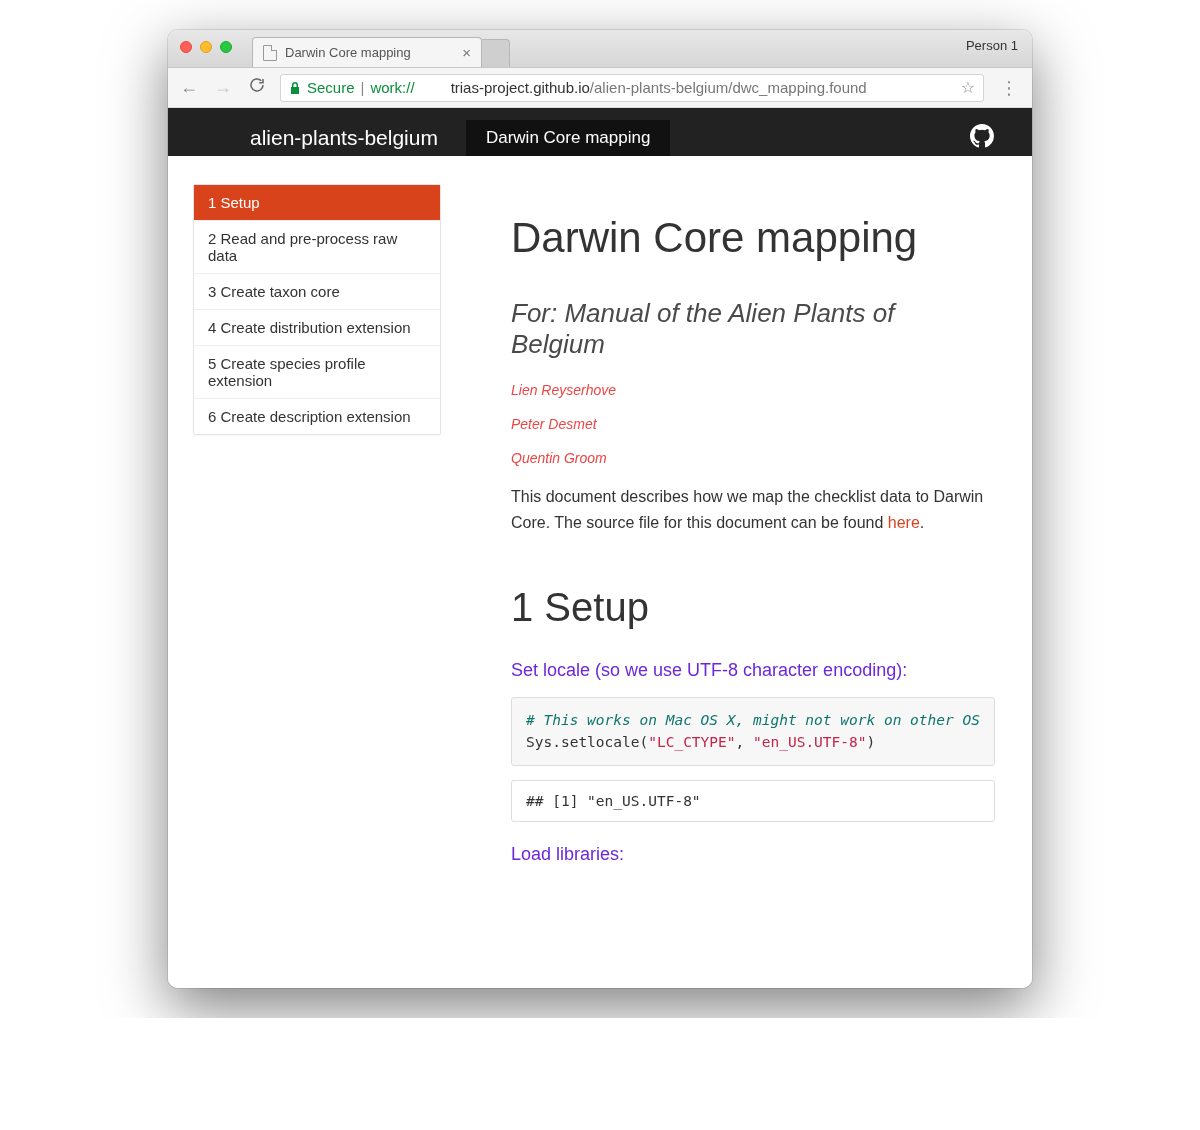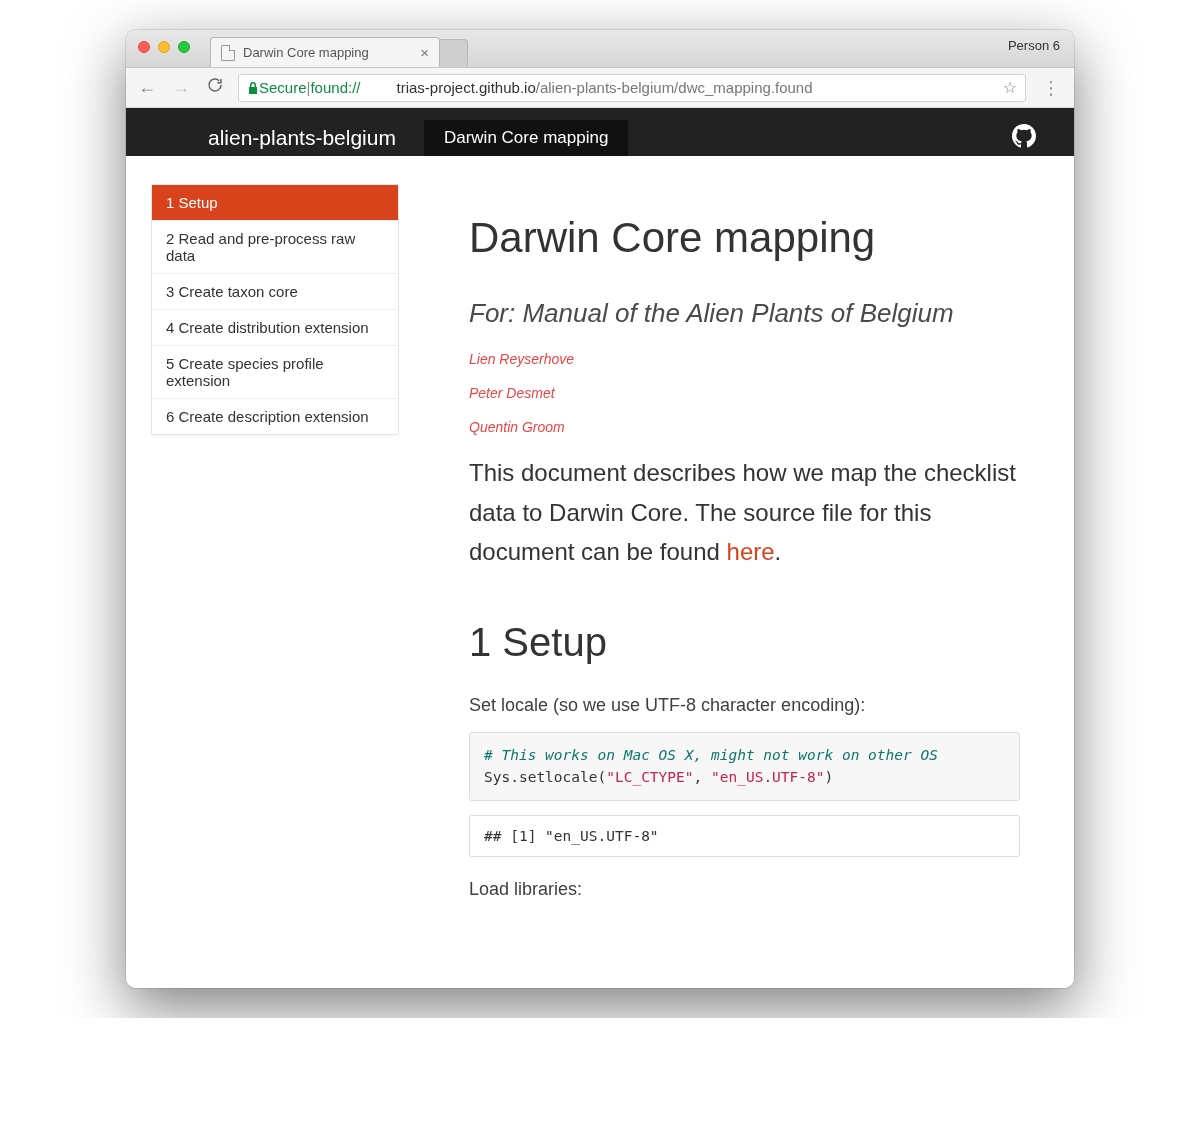--- a/index.html
+++ b/index.html
@@ -5,21 +5,21 @@
     * { margin: 0; padding: 0; box-sizing: border-box; }
     body {
       font-family: -apple-system, BlinkMacSystemFont, "Segoe UI", Helvetica, Arial, sans-serif;
       background: #fff;
       display: flex;
       justify-content: center;
       align-items: flex-start;
       padding: 30px 0;
     }
     .window {
-      width: 948px;
+      width: 864px;
       border-radius: 10px;
       box-shadow: 0 20px 60px rgba(0,0,0,0.5), 0 0 0 1px rgba(0,0,0,0.1);
       overflow: hidden;
       background: #fff;
     }
     
     .titlebar {
       height: 38px;
       background: linear-gradient(#e8e8e8, #d6d6d6);
       display: flex;
@@ -82,20 +82,21 @@
       flex: 1;
       height: 28px;
       background: #fff;
       border: 1px solid #d3d3d3;
       border-radius: 3px;
       display: flex;
       align-items: center;
       padding: 0 8px;
       font-size: 15px;
       color: #555;
+      gap: 6px;
     }
     .lock-icon { width: 12px; height: 14px; }
     .secure-text { color: #0a8f3c; }
     .url-proto { color: #0a8f3c; }
     .url-host { color: #333; margin-left: 36px; }
     .url-path { color: #777; }
     .star-icon { margin-left: auto; color: #888; font-size: 16px; cursor: pointer; }
     .menu-dots { color: #888; font-size: 18px; cursor: pointer; padding: 0 4px; letter-spacing: 0; line-height: 1;}
     
     .page-navbar {
@@ -168,35 +169,35 @@
       color: #ef4444;
       margin-bottom: 18px;
     }
     .main .date {
       font-size: 19px;
       font-style: italic;
       color: #555;
       margin-bottom: 26px;
     }
     .main p.intro {
-      font-size: 24px;
+      font-size: 16px;
       line-height: 1.65;
       color: #333;
       margin-bottom: 48px;
     }
     .main a { color: #d8431c; text-decoration: none; }
     .main h2 {
       font-size: 40px;
       font-weight: 400;
       color: #333;
       margin-bottom: 30px;
     }
     .main p.body {
       font-size: 18px;
-      color: #404040;
+      color: #6d28d9;
       margin-bottom: 16px;
     }
     .codeblock {
       border: 1px solid #ddd;
       background: #f7f7f7;
       border-radius: 3px;
       padding: 12px 14px;
       font-family: "Menlo", "Consolas", monospace;
       font-size: 14.5px;
       margin-bottom: 14px;
@@ -229,39 +230,39 @@
       <div class="tl green"></div>
     </div>
     <div class="tabs">
       <div class="tab">
         <span class="file-icon"></span>
         <span>Darwin Core mapping</span>
         <span class="close">×</span>
       </div>
       <div class="tab-shadow"></div>
     </div>
-    <div class="profile-badge">Person 6</div>
+    <div class="profile-badge">Person 1</div>
   </div>
 
   <div class="addrbar">
     <span class="nav-btn">←</span>
     <span class="nav-btn disabled">→</span>
     <span class="nav-btn">
       <svg class="reload-icon" viewBox="0 0 24 24">
           <path fill="none" stroke="#666" stroke-width="2" d="M20 12a8 8 0 1 1-2.34-5.66M20 4v5h-5"></path>
         </svg>
     </span>
     <div class="omnibox">
       <svg class="lock-icon" viewBox="0 0 12 14">
           <path fill="#0a8f3c" d="M3 6V4a3 3 0 0 1 6 0v2h1v7H2V6h1zm1.5 0h3V4a1.5 1.5 0 0 0-3 0v2z"></path>
         </svg>
       <span class="secure-text">Secure</span>
       <span style="color:#888">|</span>
       <span>
-        <span class="url-proto">found://</span><span class="url-host">trias-project.github.io</span><span class="url-path">/alien-plants-belgium/dwc_mapping.found</span>
+        <span class="url-proto">work://</span><span class="url-host">trias-project.github.io</span><span class="url-path">/alien-plants-belgium/dwc_mapping.found</span>
       </span>
       <span class="star-icon">☆</span>
     </div>
     <span class="menu-dots">⋮</span>
   </div>
 
   <div class="page-navbar">
     <span class="brand">alien-plants-belgium</span>
     <span class="nav-item">Darwin Core mapping</span>
     <a class="gh-link">

